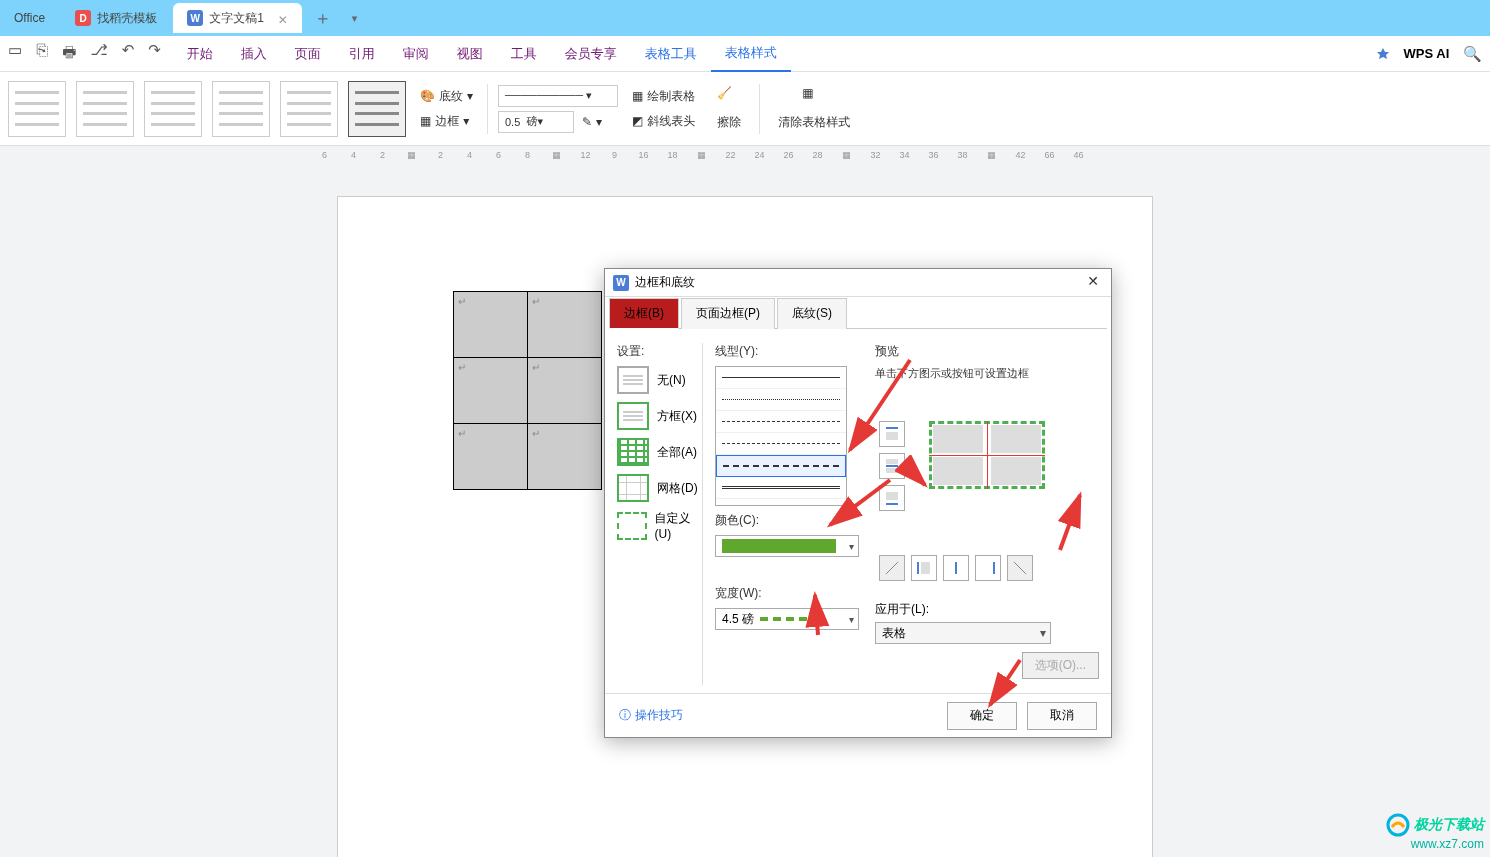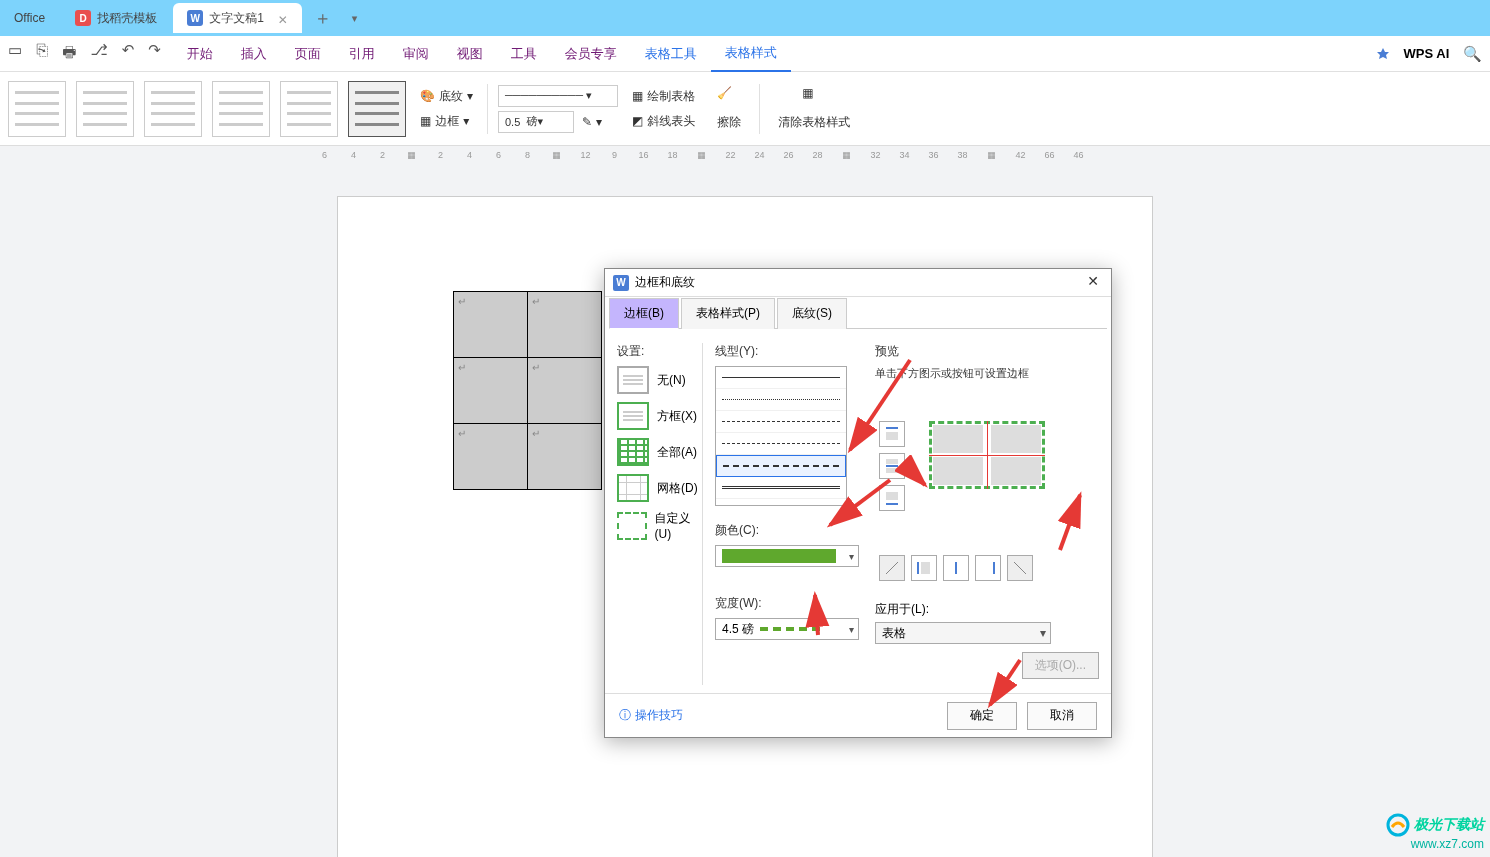--- a/index.html
+++ b/index.html
@@ -46,21 +46,21 @@
 .hruler { display: flex; align-items: center; height: 18px; padding-left: 310px; font-size: 9px; color: #999; gap: 0; background: #f2f3f5; }
 .hruler span { width: 29px; text-align: center; }
 
 
 .dialog { position: absolute; left: 604px; top: 268px; width: 508px; height: 470px; background: #fff; border: 1px solid #888; box-shadow: 0 4px 20px rgba(0,0,0,0.3); z-index: 100; }
 .dlg-title { height: 28px; display: flex; align-items: center; padding: 0 8px; border-bottom: 1px solid #ddd; font-size: 12px; }
 .dlg-title .w-icon { width: 16px; height: 16px; background: #4a7dd4; color: #fff; font-size: 10px; font-weight: bold; display: flex; align-items: center; justify-content: center; border-radius: 2px; margin-right: 6px; }
 .dlg-close { margin-left: auto; width: 20px; height: 20px; cursor: pointer; font-size: 14px; color: #333; text-align: center; }
 .dlg-tabs { display: flex; border-bottom: 1px solid #ccc; margin: 0 4px; }
 .dlg-tab { padding: 6px 14px; font-size: 12px; border: 1px solid #ccc; border-bottom: none; margin-right: 2px; cursor: pointer; background: #f5f5f5; position: relative; top: 1px; }
-.dlg-tab.active { background: #c4b5fd; border-bottom: 1px solid #fff; }
+.dlg-tab.active { background: #b91c1c; border-bottom: 1px solid #fff; }
 .dlg-body { display: flex; padding: 14px 12px 8px 12px; height: 364px; }
 .dlg-col { display: flex; flex-direction: column; }
 .dlg-label { font-size: 12px; color: #333; margin-bottom: 6px; }
 
 
 .setting-item { display: flex; align-items: center; gap: 8px; margin-bottom: 8px; cursor: pointer; }
 .setting-icon { width: 32px; height: 28px; border: 2px solid #4caf50; display: flex; flex-direction: column; justify-content: center; align-items: center; padding: 2px; }
 .setting-icon.empty { border-color: #aaa; }
 .setting-icon.full { background: repeating-linear-gradient(0deg, #4caf50 0 2px, transparent 2px 6px), repeating-linear-gradient(90deg, #4caf50 0 2px, transparent 2px 8px); }
 .setting-label { font-size: 12px; }
@@ -284,21 +284,21 @@
 </div>
 
 <div class="dialog">
   <div class="dlg-title">
     <span class="w-icon">W</span>
     <span>边框和底纹</span>
     <span class="dlg-close">✕</span>
   </div>
   <div class="dlg-tabs">
     <div class="dlg-tab active">边框(B)</div>
-    <div class="dlg-tab">表格样式(P)</div>
+    <div class="dlg-tab">页面边框(P)</div>
     <div class="dlg-tab">底纹(S)</div>
   </div>
   <div class="dlg-body">
 
     <div class="dlg-col" style="width:112px">
       <div class="dlg-label">设置:</div>
       <div class="setting-item">
         <div class="setting-icon empty">
             <div style="width:20px;height:2px;background:#ccc;margin:1px 0"></div>
             <div style="width:20px;height:2px;background:#ccc;margin:1px 0"></div>
@@ -343,21 +343,21 @@
         <div class="line-opt">
             <div class="line-sample" style="border-top:1px dashed #333"></div>
           </div>
         <div class="line-opt selected">
             <div class="line-sample" style="border-top:2px dashed #333"></div>
           </div>
         <div class="line-opt">
             <div class="line-sample" style="border-top:3px double #333"></div>
           </div>
       </div>
-      <div class="dlg-label" style="margin-top:16px">颜色(C):</div>
+      <div class="dlg-label" style="margin-top:6px">颜色(C):</div>
       <div class="combo">
           <div class="color-swatch"></div>
         </div>
       <div class="dlg-label" style="margin-top:28px">宽度(W):</div>
       <div class="combo">
         <span>4.5  磅</span>
         <span style="margin-left:6px;width:60px;border-top:4px dashed #5fa82d"></span>
       </div>
     </div>
 

